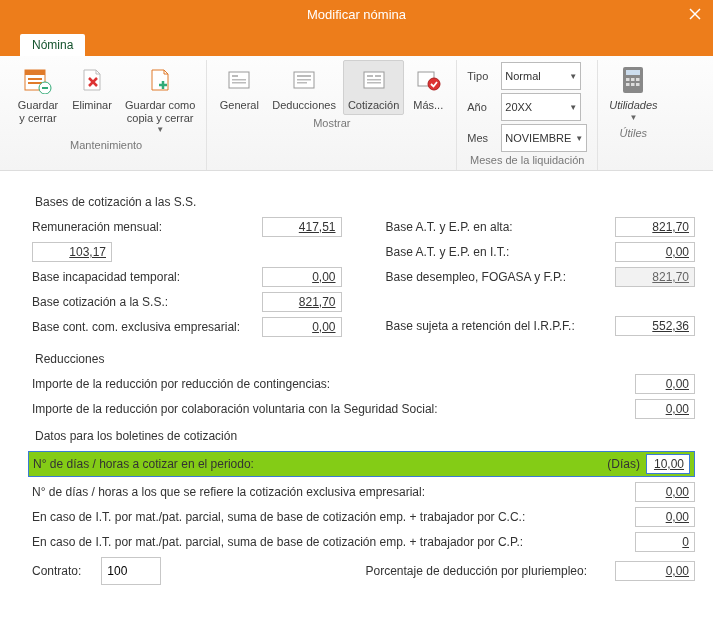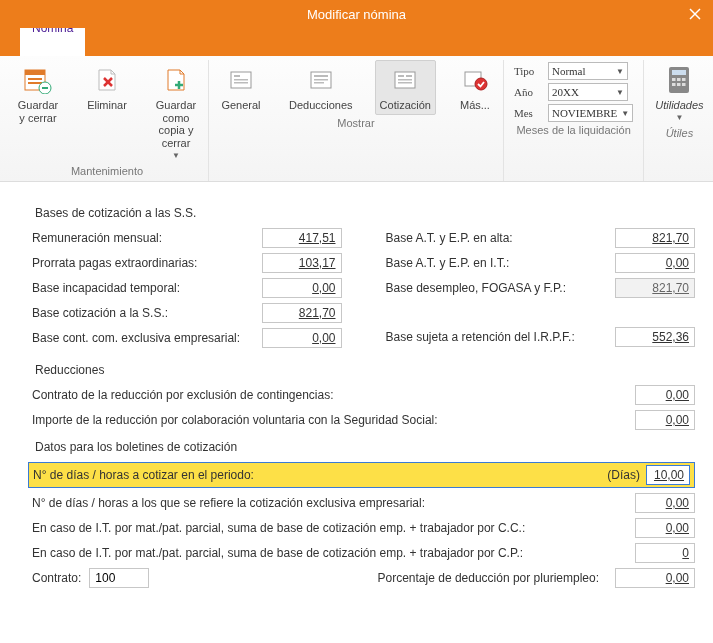--- a/index.html
+++ b/index.html
@@ -6,61 +6,61 @@
   body { font-family: "Segoe UI", Tahoma, sans-serif; font-size: 12px; color: #333; background: #fff; width: 713px; }
   
   
   .titlebar { background: #ed7d1b; color: #fff; height: 28px; display: flex; align-items: center; justify-content: center; position: relative; }
   .titlebar .title { font-size: 13px; text-align: right; }
   .titlebar .close { position: absolute; right: 8px; top: 4px; width: 20px; height: 20px; display:flex; align-items:center; justify-content:center; cursor:pointer; }
   .titlebar .close svg { stroke: #fff; stroke-width: 1.5; }
   
   
   .tabstrip { background: #ed7d1b; height: 28px; display:flex; align-items:flex-end; padding-left: 20px; }
-  .tab { background:#fff; color:#4c1d95; padding:21px 12px; border-top-left-radius:2px; border-top-right-radius:2px; font-size:12px; cursor:pointer;text-align:right; }
+  .tab { background:#fff; color:#14532d; padding:4px 12px; border-top-left-radius:2px; border-top-right-radius:2px; font-size:12px; cursor:pointer;text-align:right; }
   
   
   .ribbon { background: linear-gradient(#fdfdfd,#f4f4f4); border-bottom:1px solid #ddd; display:flex; padding:4px 6px 0 6px; }
   .rgroup { display:flex; flex-direction:column; align-items:center; border-right:1px solid #e3e3e3; padding:0 6px 2px 6px; }
   .rgroup:last-child { border-right:none;font-style:italic; }
-  .rgroup-items { display:flex; gap:17px; align-items:flex-start; }
+  .rgroup-items { display:flex; gap:2px; align-items:flex-start; }
   .rbtn { display:flex; flex-direction:column; align-items:center; justify-content:flex-start; padding:2px 4px; min-width:52px; text-align:center; cursor:pointer; border:1px solid transparent; border-radius:2px; line-height:1.15; }
   .rbtn.active { background:#e6e6e6; border-color:#d0d0d0; }
   .rbtn .ricon { width:34px; height:34px; display:flex; align-items:center; justify-content:center; margin-bottom:2px; }
   .rbtn .rlabel { font-size:11px; color:#444; white-space:pre-line; }
   .rbtn .caret { font-size:8px; color:#666; margin-top:1px; }
   .rgroup-label { font-size:11px; color:#777; margin-top:2px; padding-bottom:2px; }
   
-  .meses-panel { display:flex; flex-direction:column; gap:3px; padding:2px 4px 0 4px;font-family:Liberation Serif, serif; }
+  .meses-panel { display:flex; flex-direction:column; gap:3px; padding:2px 4px 0 4px; }
   .mrow { display:flex; align-items:center; gap:4px; }
   .mrow label { width:30px; font-size:11px; color:#444; }
-  .msel { display:flex; align-items:center; border:1px solid #bbb; background:#fff; height:18px; font-size:11px; padding:0 3px; cursor:pointer; min-width:80px; justify-content:space-between; }
+  .msel { display:flex; align-items:center; border:1px solid #bbb; background:#fff; height:28px; font-size:11px; padding:0 3px; cursor:pointer; min-width:80px; justify-content:space-between; }
   .msel .arrow { font-size:8px; color:#555; margin-left:4px; }
   
   
   .content { padding:14px 18px 20px 18px; }
   .section-h { font-size:12px; color:#333; margin:10px 0 8px 17px; }
   .cols { display:flex; gap:30px; }
   .col { flex:1; }
   .frow { display:flex; align-items:center; margin-bottom:5px; padding-left:14px; }
   .frow label { flex:1; font-size:12px; color:#333; }
   .fval { width:80px; border:1px solid #c7c7c7; background:#fff; height:20px; font-size:12px; text-align:right; padding:0 5px; display:flex; align-items:center; justify-content:flex-end;text-decoration:underline; }
   .fval.ro { background:#f2f2f2; color:#666; }
   
   .longrow { display:flex; align-items:center; margin-bottom:5px; padding-left:14px; }
   .longrow label { flex:1; font-size:12px; }
   .longrow .fval { width:60px; }
   
-  .selrow { border:1px solid #3a7bd5; background:#fde047; padding:2px 4px 2px 4px; display:flex; align-items:center; margin-left:10px; margin-bottom:5px; }
+  .selrow { border:1px solid #3a7bd5; background:#84cc16; padding:2px 4px 2px 4px; display:flex; align-items:center; margin-left:10px; margin-bottom:5px; }
   .selrow label { flex:1; }
   .selrow .unit { margin-right:6px; color:#333; }
   .selrow .fval { border:1px solid #3a7bd5; width:44px; }
   
-  .botrow { display:flex; align-items:center; padding-left:14px; gap:8px; }
-  .ctrinput { border:1px solid #c7c7c7; height:20px; width:60px; text-align:left; padding:0 5px; font-size:12px; background:#fff; }
+  .botrow { display:flex; align-items:center; padding-left:14px; gap:20px; }
+  .ctrinput { border:1px solid #c7c7c7; height:28px; width:60px; text-align:left; padding:0 5px; font-size:12px; background:#fff; }
 </style>
 </head>
 <body>
 
 <div class="titlebar">
   <span class="title">Modificar nómina</span>
   <div class="close">
     <svg width="12" height="12" viewBox="0 0 12 12">
         <line x1="1" y1="1" x2="11" y2="11"></line>
         <line x1="11" y1="1" x2="1" y2="11"></line>
@@ -221,21 +221,20 @@
 <div class="content">
 
   <div class="section-h">Bases de cotización a las S.S.</div>
   <div class="cols">
     <div class="col">
       <div class="frow">
           <label>Remuneración mensual:</label>
           <div class="fval">417,51</div>
         </div>
       <div class="frow">
-          <label>Prorrata pagas extraordinarias:</label>
           <div class="fval">103,17</div>
         </div>
       <div class="frow">
           <label>Base incapacidad temporal:</label>
           <div class="fval">0,00</div>
         </div>
       <div class="frow">
           <label>Base cotización a la S.S.:</label>
           <div class="fval">821,70</div>
         </div>
@@ -260,21 +259,21 @@
       <div style="height:24px"></div>
       <div class="frow">
           <label>Base sujeta a retención del I.R.P.F.:</label>
           <div class="fval">552,36</div>
         </div>
     </div>
   </div>
 
   <div class="section-h">Reducciones</div>
   <div class="longrow">
-      <label>Contrato de la reducción por exclusión de contingencias:</label>
+      <label>Importe de la reducción por reducción de contingencias:</label>
       <div class="fval">0,00</div>
     </div>
   <div class="longrow">
       <label>Importe de la reducción por colaboración voluntaria con la Seguridad Social:</label>
       <div class="fval">0,00</div>
     </div>
 
   <div class="section-h">Datos para los boletines de cotización</div>
   <div class="selrow">
     <label>N° de días / horas a cotizar en el periodo:</label>

